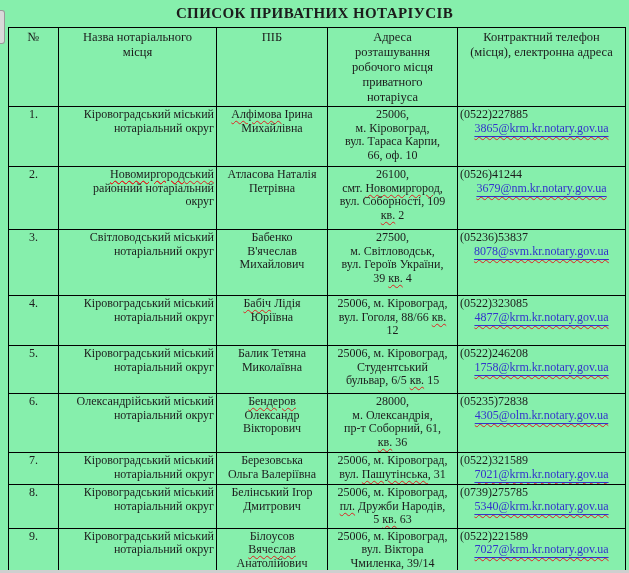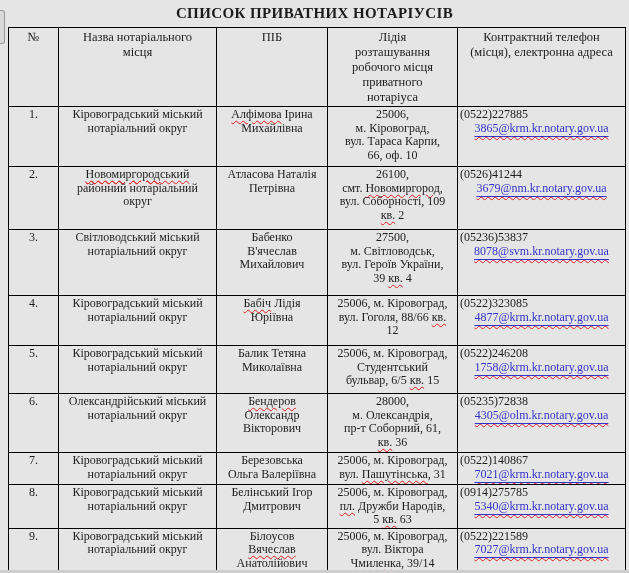--- a/index.html
+++ b/index.html
@@ -1,21 +1,21 @@
 <!DOCTYPE html>
 <html><head>
 <meta charset="utf-8">
 <style>
   * { box-sizing: border-box; margin: 0; padding: 0; }
   html, body { background: #ffffff; }
   .page {
     position: relative;
     width: 629px;
     height: 573px;
-    background: #e5e5e5;
+    background: #86efac;
     overflow: hidden;
     font-family: "Liberation Serif", "DejaVu Serif", serif;
     color: #1c1c1c;
   }
   .title {
     text-align: center;
     font-weight: bold;
     font-size: 15px;
     letter-spacing: 0.4px;
     padding-top: 5px;
@@ -52,21 +52,21 @@
   tr.r1 { height: 60px; }
   tr.r2 { height: 63px; }
   tr.r3 { height: 66px; }
   tr.r4 { height: 50px; }
   tr.r5 { height: 48px; }
   tr.r6 { height: 59px; }
   tr.r7 { height: 32px; }
   tr.r8 { height: 39px; }
   tr.r9 { height: 48px; }
   td.c-num { text-align: center; }
-  td.c-district { text-align: center; padding-left: 4px; }
+  td.c-district { text-align: right; padding-left: 4px; }
   td.c-name { text-align: center; }
   td.c-addr { text-align: center; }
   td.c-contact { text-align: center; }
   .phone { text-align: left; }
   .email-wrap {
     display: inline-block;
     text-decoration-line: underline;
     text-decoration-style: wavy;
     text-decoration-color: #e02020;
     text-decoration-thickness: 1px;
@@ -119,21 +119,21 @@
         <col class="w-name">
         <col class="w-addr">
         <col class="w-contact">
     </colgroup>
     <thead>
       <tr class="hdr">
         <th>№</th>
         <th>Назва нотаріального
 місця</th>
         <th>ПІБ</th>
-        <th>Лідія
+        <th>Адреса
 розташування
 робочого місця
 приватного
 нотаріуса</th>
         <th>Контрактний телефон
 (місця), електронна адреса</th>
       </tr>
     </thead>
     <tbody>
       <tr class="r1">
@@ -210,32 +210,32 @@
         <td class="c-contact"><div class="phone">(05235)72838</div><span class="email-wrap"><a class="email">4305@olm.kr.notary.gov.ua</a></span></td>
       </tr>
       <tr class="r7">
         <td class="c-num">7.</td>
         <td class="c-district squiggle-scan">Кіровоградський міський
 нотаріальний округ</td>
         <td class="c-name squiggle-scan">Березовська
 Ольга Валеріївна</td>
         <td class="c-addr squiggle-scan">25006, м. Кіровоград,
 вул. <span class="misspell">Пашутінська</span>, 31</td>
-        <td class="c-contact"><div class="phone">(0522)140867</div><span class="email-wrap"><a class="email">7021@krm.kr.notary.gov.ua</a></span></td>
+        <td class="c-contact"><div class="phone">(0522)321589</div><span class="email-wrap"><a class="email">7021@krm.kr.notary.gov.ua</a></span></td>
       </tr>
       <tr class="r8">
         <td class="c-num">8.</td>
         <td class="c-district squiggle-scan">Кіровоградський міський
 нотаріальний округ</td>
         <td class="c-name squiggle-scan">Белінський Ігор
 Дмитрович</td>
         <td class="c-addr squiggle-scan">25006, м. Кіровоград,
 <span class="misspell">пл.</span> Дружби Народів,
 5 <span class="misspell">кв.</span> 63</td>
-        <td class="c-contact"><div class="phone">(0914)275785</div><span class="email-wrap"><a class="email">5340@krm.kr.notary.gov.ua</a></span></td>
+        <td class="c-contact"><div class="phone">(0739)275785</div><span class="email-wrap"><a class="email">5340@krm.kr.notary.gov.ua</a></span></td>
       </tr>
       <tr class="r9">
         <td class="c-num">9.</td>
         <td class="c-district squiggle-scan">Кіровоградський міський
 нотаріальний округ</td>
         <td class="c-name squiggle-scan">Білоусов
 <span class="misspell">Вячеслав</span>
 Анатолійович</td>
         <td class="c-addr squiggle-scan">25006, м. Кіровоград,
 вул. Віктора

